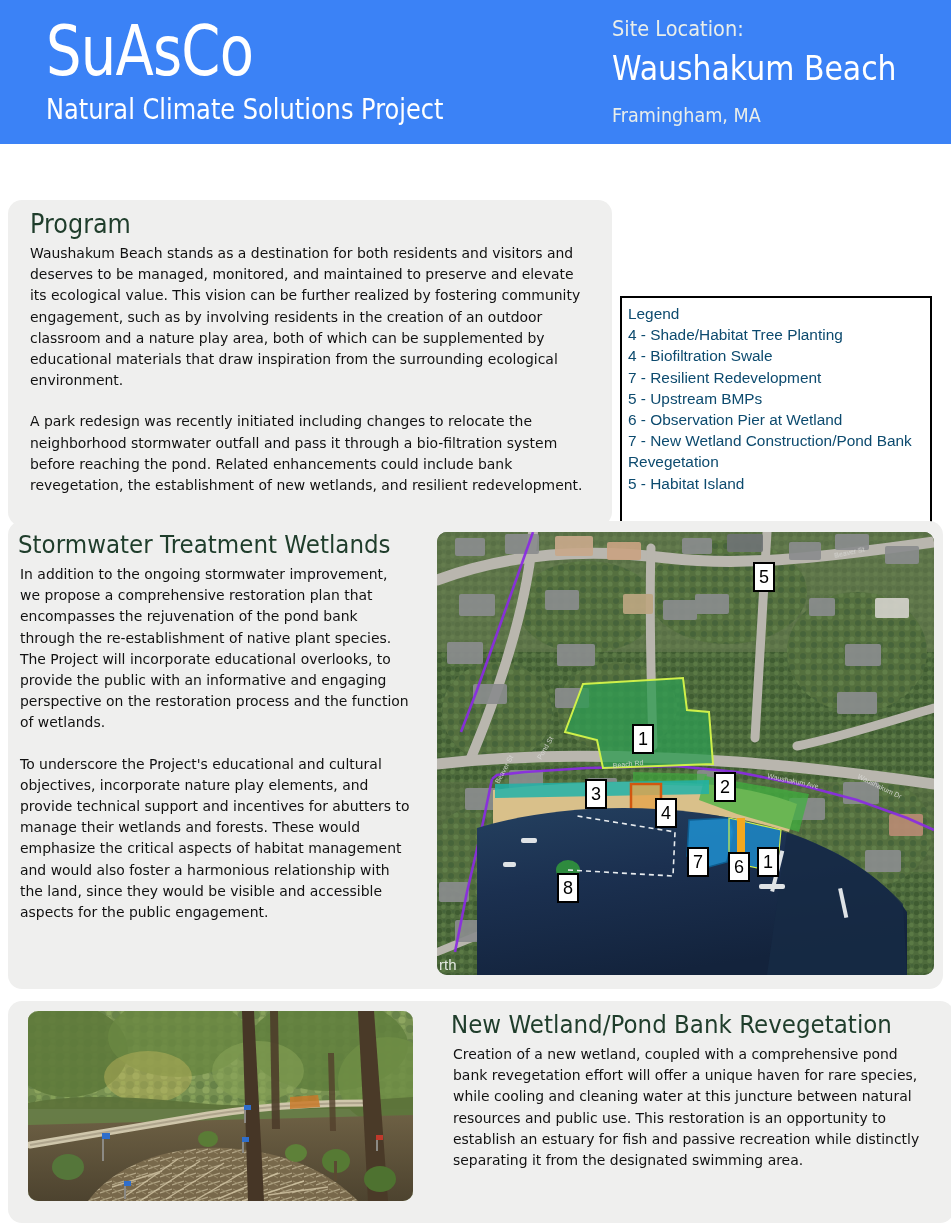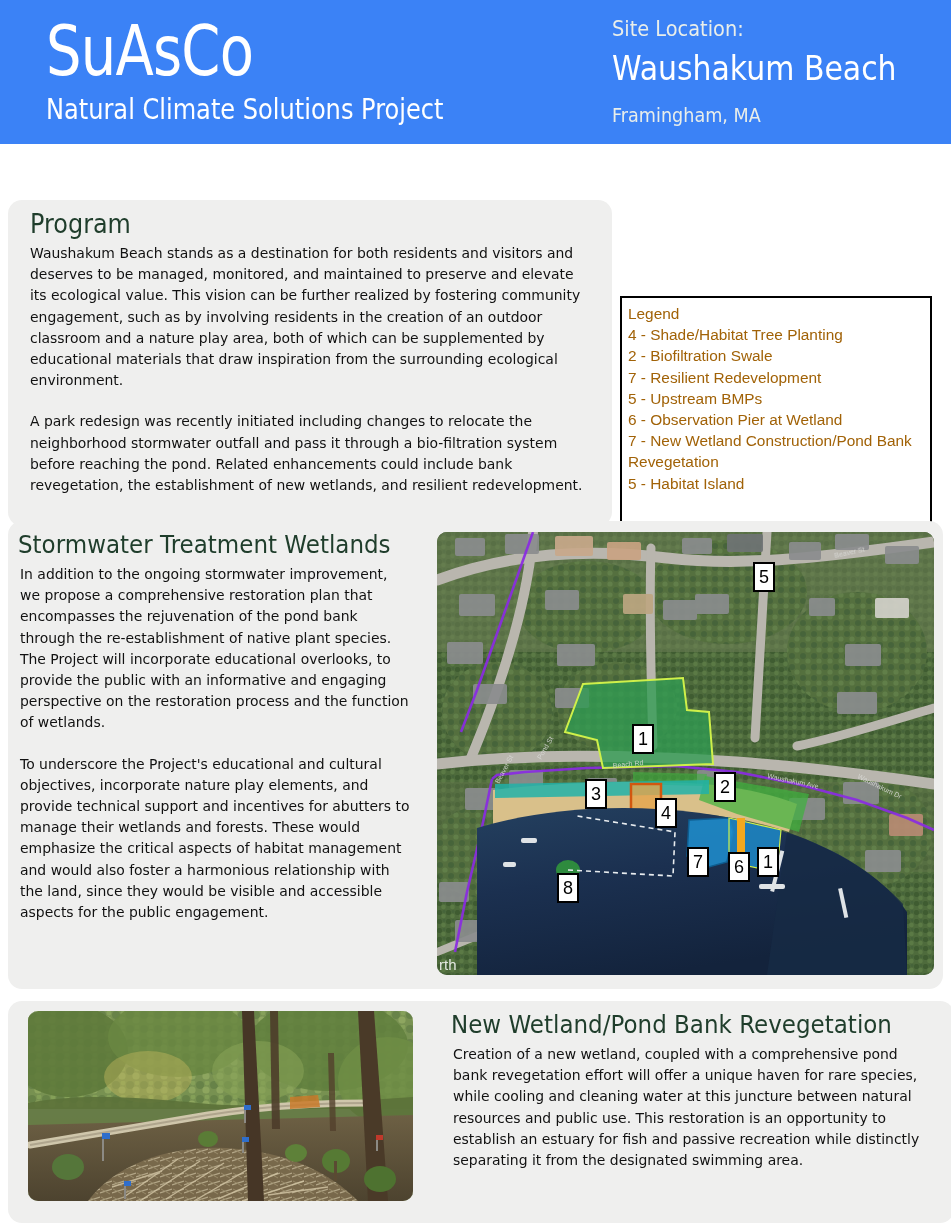--- a/index.html
+++ b/index.html
@@ -124,21 +124,21 @@
     width: 312px; height: 232px;
     background: #ffffff;
     border: 2px solid #000000;
     box-sizing: border-box;
     padding: 5px 0 0 6px;
   }
   .legend-line {
     font-family: "Liberation Sans", sans-serif;
     font-size: 15.4px;
     line-height: 21.2px;
-    color: #a16207;
+    color: #0c4a6e;
     white-space: nowrap;
   }
   .legend-line.wrap { white-space: normal; }
 
   
   #stormwater-card { left: 8px; top: 521px; width: 935px; height: 468px; }
   #stormwater-title { position: absolute; left: 10px; top: 8px; font-size: 25px; line-height: 32px; }
   #stormwater-body  { position: absolute; left: 12px; top: 42px; width: 408px; }
 
   
@@ -199,21 +199,21 @@
   <div class="sec-title" id="program-title">Program</div>
   <div class="body-text" id="program-body">
     <p>Waushakum Beach stands as a destination for both residents and visitors and deserves to be managed, monitored, and maintained to preserve and elevate its ecological value. This vision can be further realized by fostering community engagement, such as by involving residents in the creation of an outdoor classroom and a nature play area, both of which can be supplemented by educational materials that draw inspiration from the surrounding ecological environment.</p>
     <p>A park redesign was recently initiated including changes to relocate the neighborhood stormwater outfall and pass it through a bio-filtration system before reaching the pond. Related enhancements could include bank revegetation, the establishment of new wetlands, and resilient redevelopment.</p>
   </div>
 </div>
 
 <div id="legend-box">
   <div class="legend-line">Legend</div>
   <div class="legend-line">4 - Shade/Habitat Tree Planting</div>
-  <div class="legend-line">2 - Biofiltration Swale</div>
+  <div class="legend-line">4 - Biofiltration Swale</div>
   <div class="legend-line">7 - Resilient Redevelopment</div>
   <div class="legend-line">5 - Upstream BMPs</div>
   <div class="legend-line">6 - Observation Pier at Wetland</div>
   <div class="legend-line wrap">7 - New Wetland Construction/Pond Bank Revegetation</div>
   <div class="legend-line">5 - Habitat Island</div>
 </div>
 
 <div class="card" id="stormwater-card">
   <div class="sec-title" id="stormwater-title">Stormwater Treatment Wetlands</div>
   <div class="body-text" id="stormwater-body">

